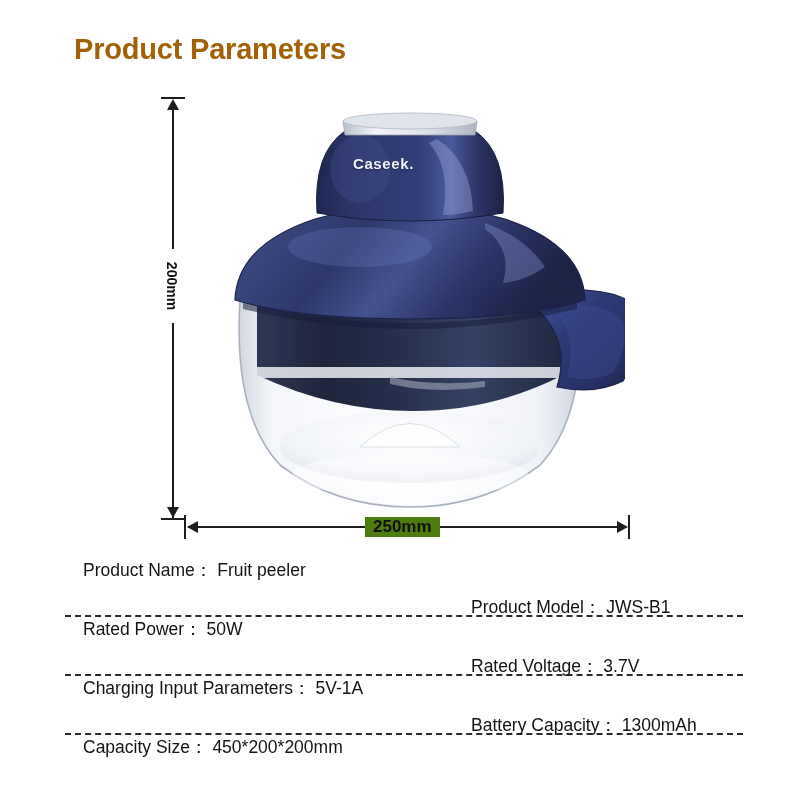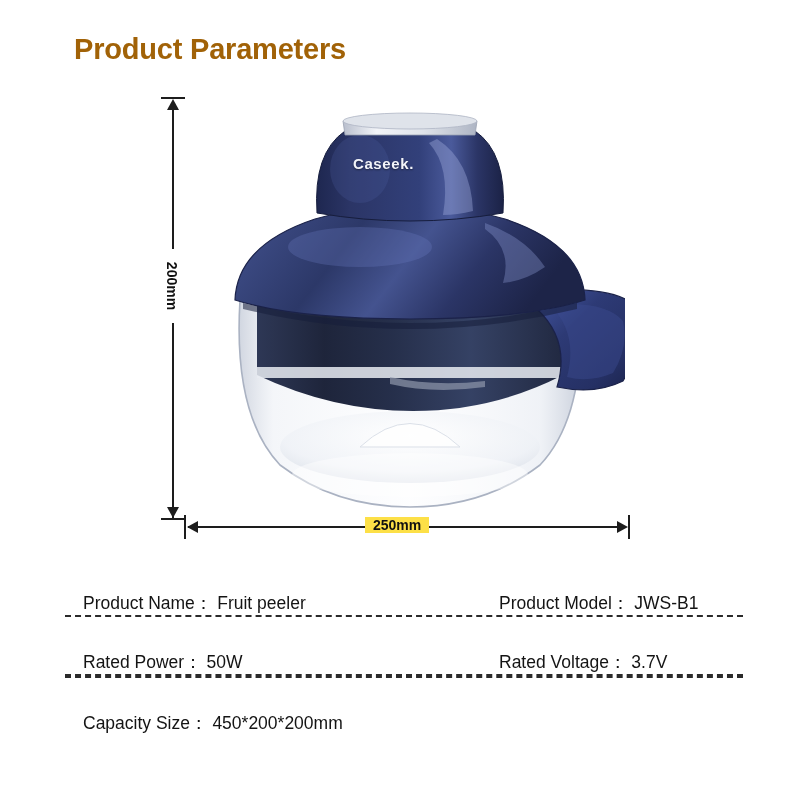--- a/index.html
+++ b/index.html
@@ -148,24 +148,24 @@
     top: 16px;
     width: 0; height: 0;
     border-top: 6px solid transparent;
     border-bottom: 6px solid transparent;
     border-left: 11px solid #1d1d1d;
   }
   #dim-h-label {
     position: absolute;
     left: 185px;
     top: 12px;
-    font-size: 14px;
+    font-size: 17px;
     font-weight: bold;
     color: #111111;
-    background: #fde047;
+    background: #4d7c0f;
     padding: 0 8px;
   }
 
   
   #appliance {
     position: absolute;
     left: 45px;
     top: 5px;
     width: 440px;
     height: 420px;
@@ -187,35 +187,34 @@
   #spec-table {
     position: absolute;
     left: 65px;
     top: 558px;
     width: 678px;
   }
   .spec-row {
     position: relative;
     height: 57px;
     display: flex;
-    align-items: flex-end;
-    gap: 28px;
+    align-items: flex-start;
   }
   .spec-divider {
     height: 0;
     border-top: 2px dashed #2a2a2a;
     width: 100%;
   }
   .spec-cell {
     font-size: 17.5px;
     color: #141414;
     white-space: nowrap;
   }
   .spec-cell.left  { width: 403px; padding-left: 18px; box-sizing: border-box; }
-  .spec-cell.right { padding-left: 3px; }
+  .spec-cell.right { padding-left: 3px; margin-top: 37px; }
   .spec-label { }
   .spec-value { }
 </style>
 </head>
 <body>
 
 <div id="page-title">Product Parameters</div>
 
 <div id="product-figure">
 
@@ -338,20 +337,30 @@
       <span class="spec-label">Rated Power：</span>
       <span class="spec-value">50W</span>
     </div>
     <div class="spec-cell right">
       <span class="spec-label">Rated Voltage：</span>
       <span class="spec-value">3.7V</span>
     </div>
   </div>
   <div class="spec-divider"></div>
 
+  <div class="spec-row">
+    <div class="spec-cell left">
+      <span class="spec-label">Charging Input Parameters：</span>
+      <span class="spec-value">5V-1A</span>
+    </div>
+    <div class="spec-cell right">
+      <span class="spec-label">Battery Capacity：</span>
+      <span class="spec-value">1300mAh</span>
+    </div>
+  </div>
   <div class="spec-divider"></div>
 
   <div class="spec-row">
     <div class="spec-cell left">
       <span class="spec-label">Capacity Size：</span>
       <span class="spec-value">450*200*200mm</span>
     </div>
     <div class="spec-cell right">
       <span class="spec-label"></span>
       <span class="spec-value"></span>

